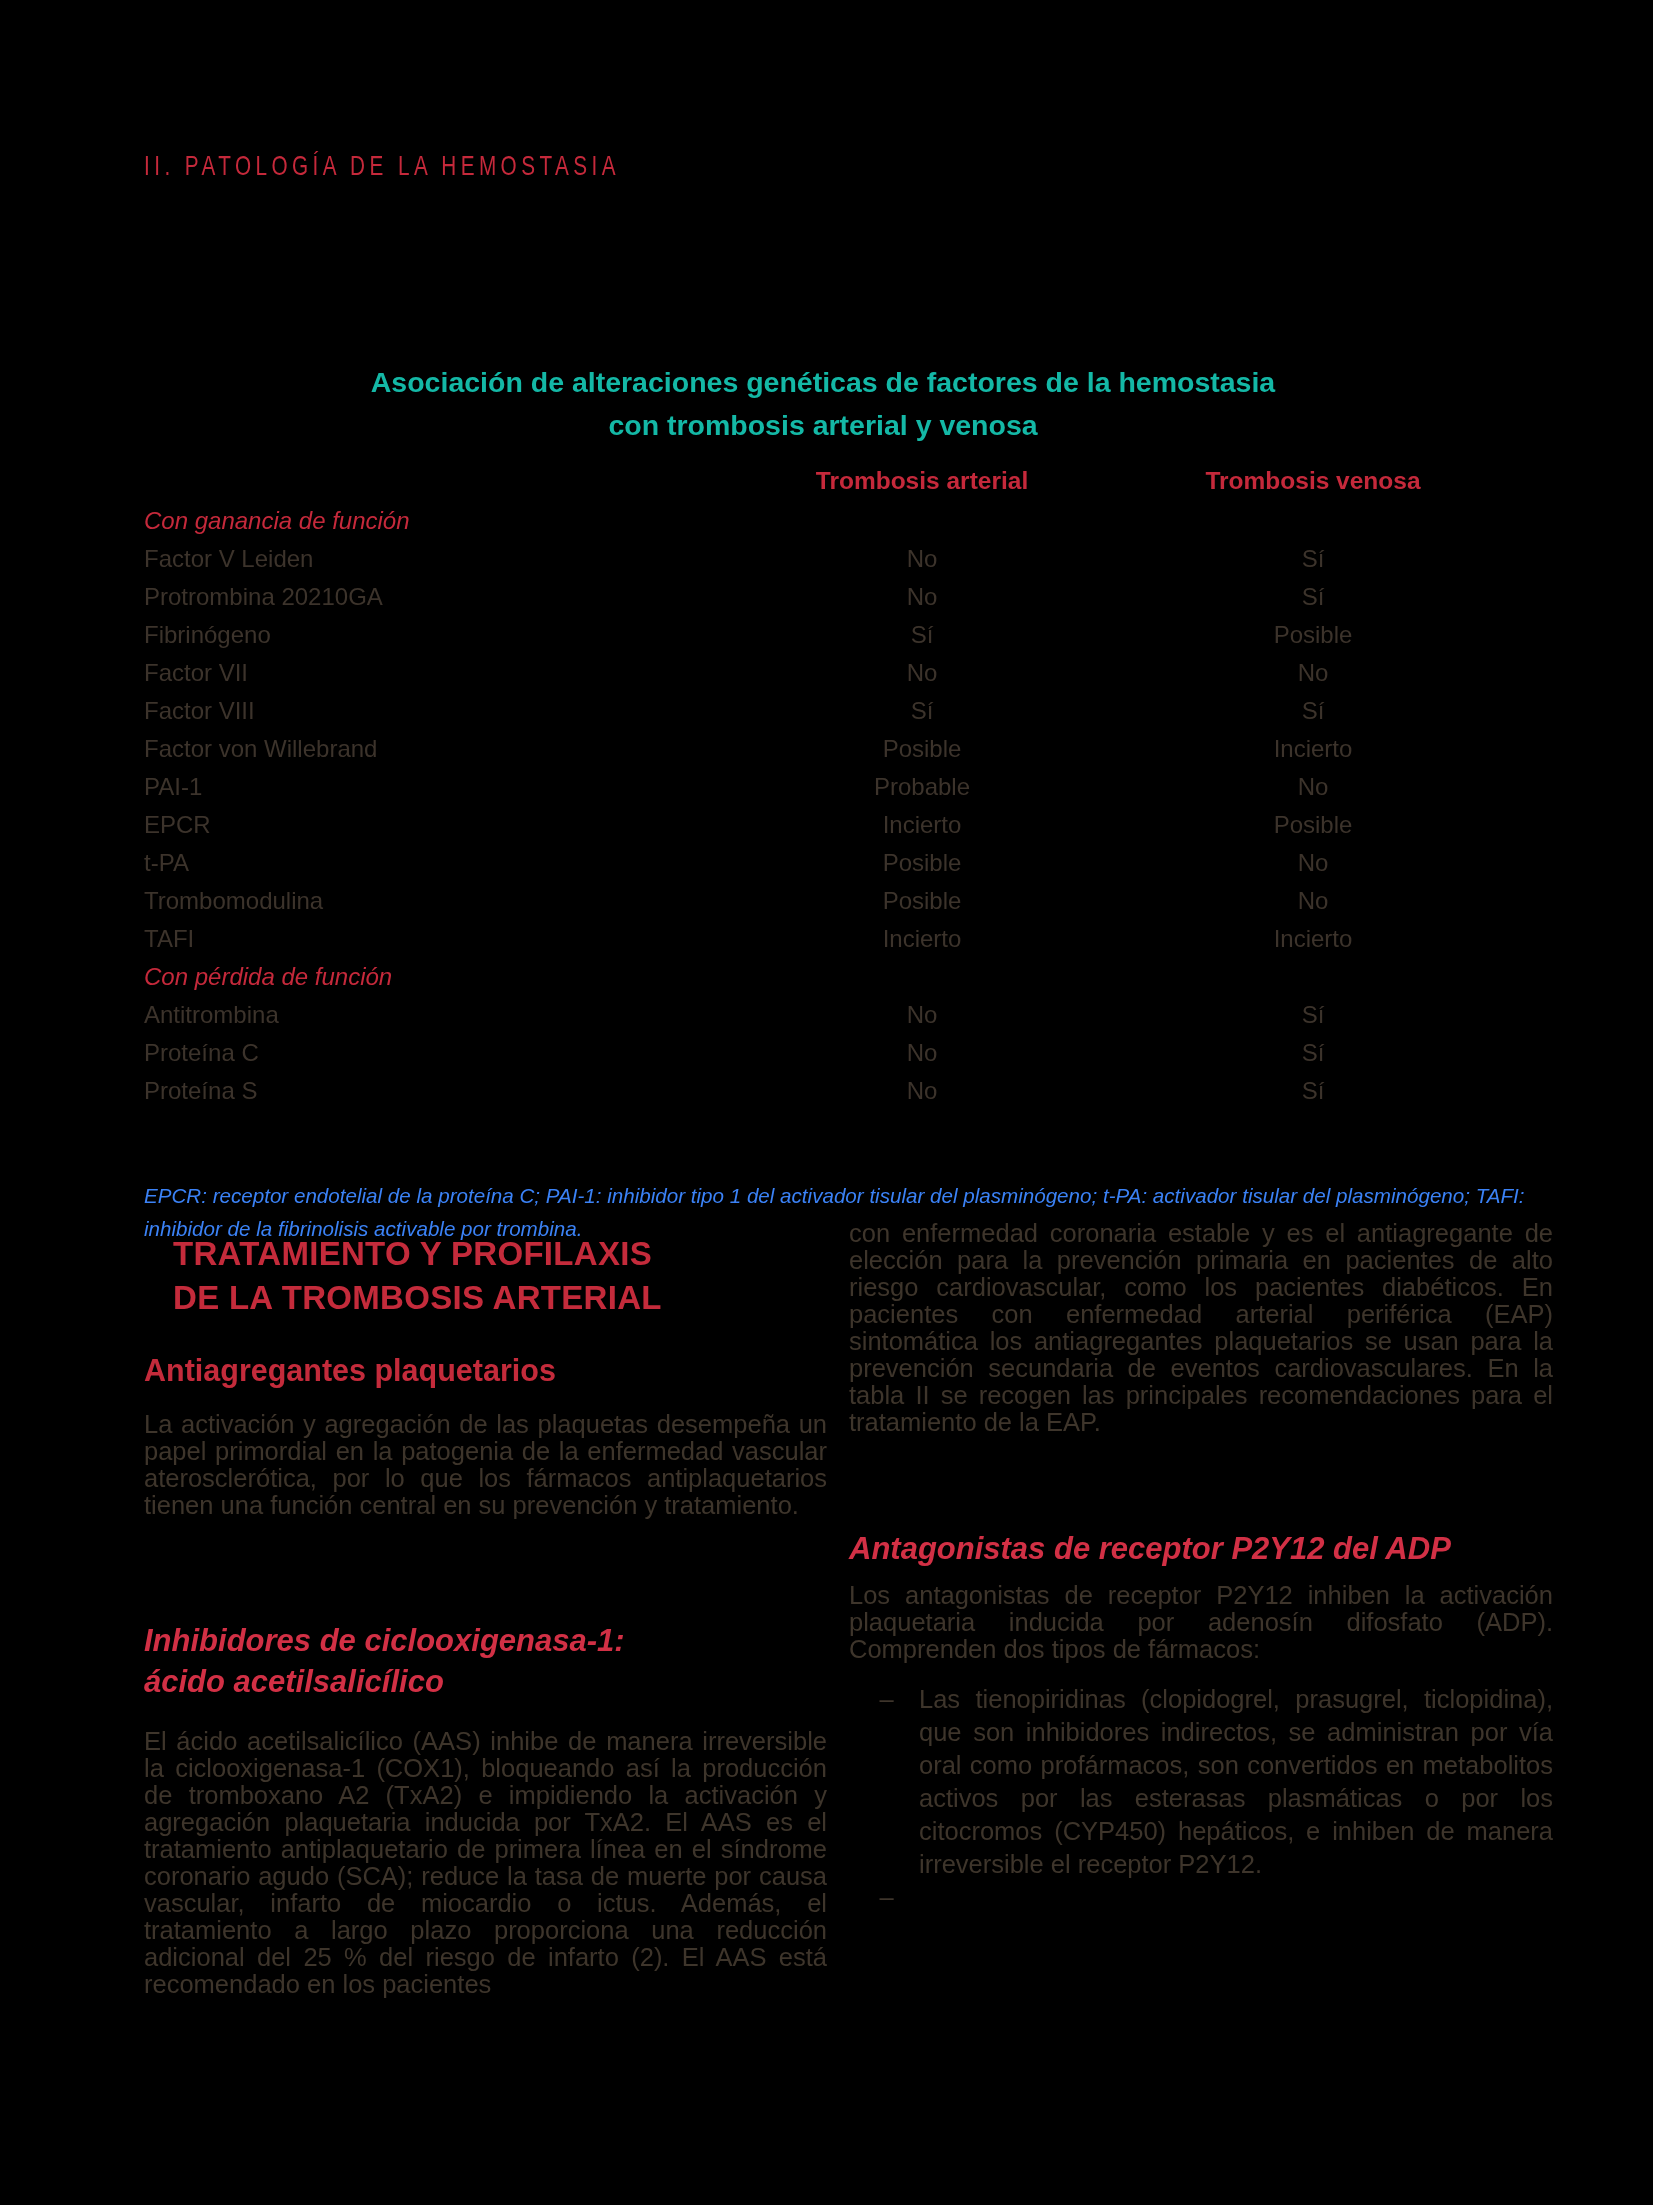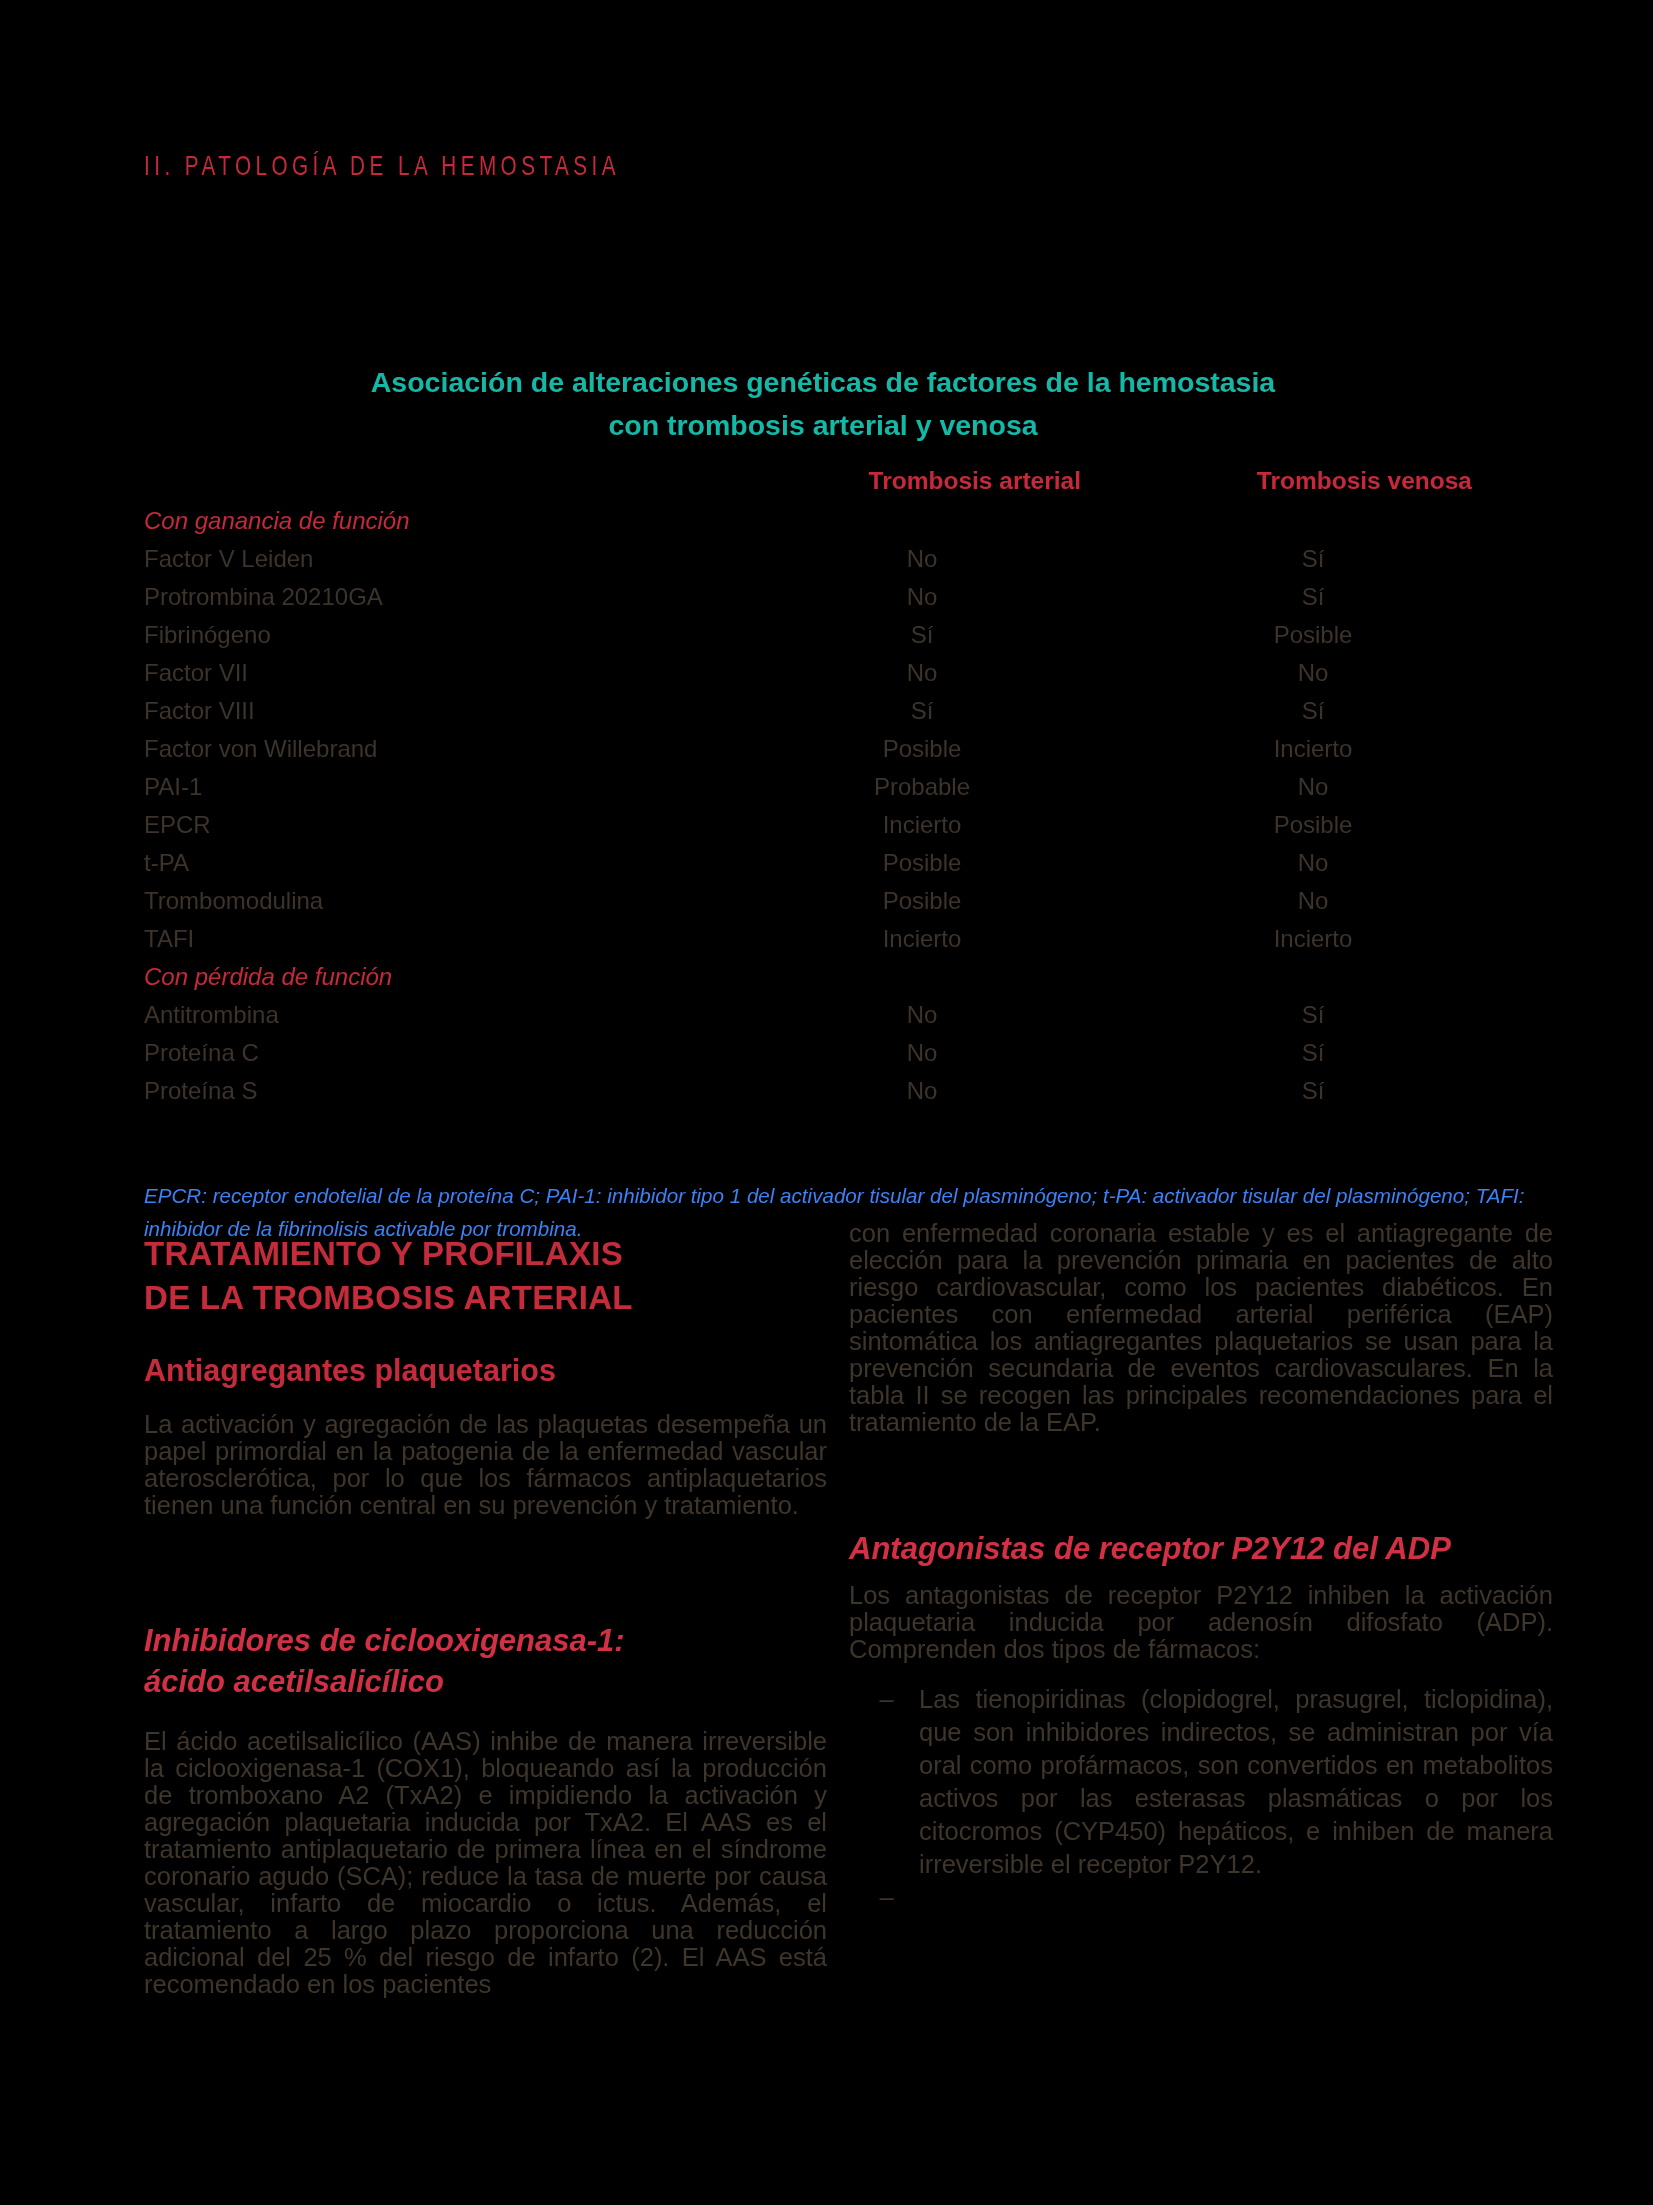--- a/index.html
+++ b/index.html
@@ -28,30 +28,30 @@
     text-align:center; color:#14b8a6; font-size:28.5px; font-weight:700;
     line-height:43px;
   }
   
   .ttable{position:absolute; left:144px; top:460px; width:1392px;}
   .trow{display:flex; height:38px; align-items:center;}
   .trow.thead{height:41px; margin-bottom:1.3px;}
   .tlabel{width:619px; color:#3C332B; font-size:24px; font-weight:400;}
   .tcell{width:318px; text-align:center; color:#3C332B; font-size:24px;}
   .tspacer{width:73px;}
-  .tcell.th{color:#C5293B; font-weight:700; font-size:24.5px;text-align:right;}
+  .tcell.th{color:#C5293B; font-weight:700; font-size:24.5px;}
   .tsection{color:#C5293B; font-size:24px; font-style:italic; font-weight:500;}
   .footnote{
     position:absolute; left:144px; top:1179px; width:1382px;
     color:#3b82f6; font-size:20.6px; font-style:italic; line-height:33px;
     text-align:left;
   }
   .h2red{
     position:absolute; color:#C42B3B; font-size:33px; font-weight:700;
-    line-height:44px; letter-spacing:0.3px;
+    line-height:44px; letter-spacing:0.3px;margin-left:29px;
   }
   .h3red{position:absolute; color:#C42B3B; font-size:30.5px; font-weight:700;}
   .h3red-italic{
     position:absolute; color:#D23045; font-size:31px; font-weight:700;
     font-style:italic; line-height:41px;
   }
   .body-par{
     position:absolute; color:#3E352B; font-size:25.5px; line-height:27px;
     text-align:justify;
   }

